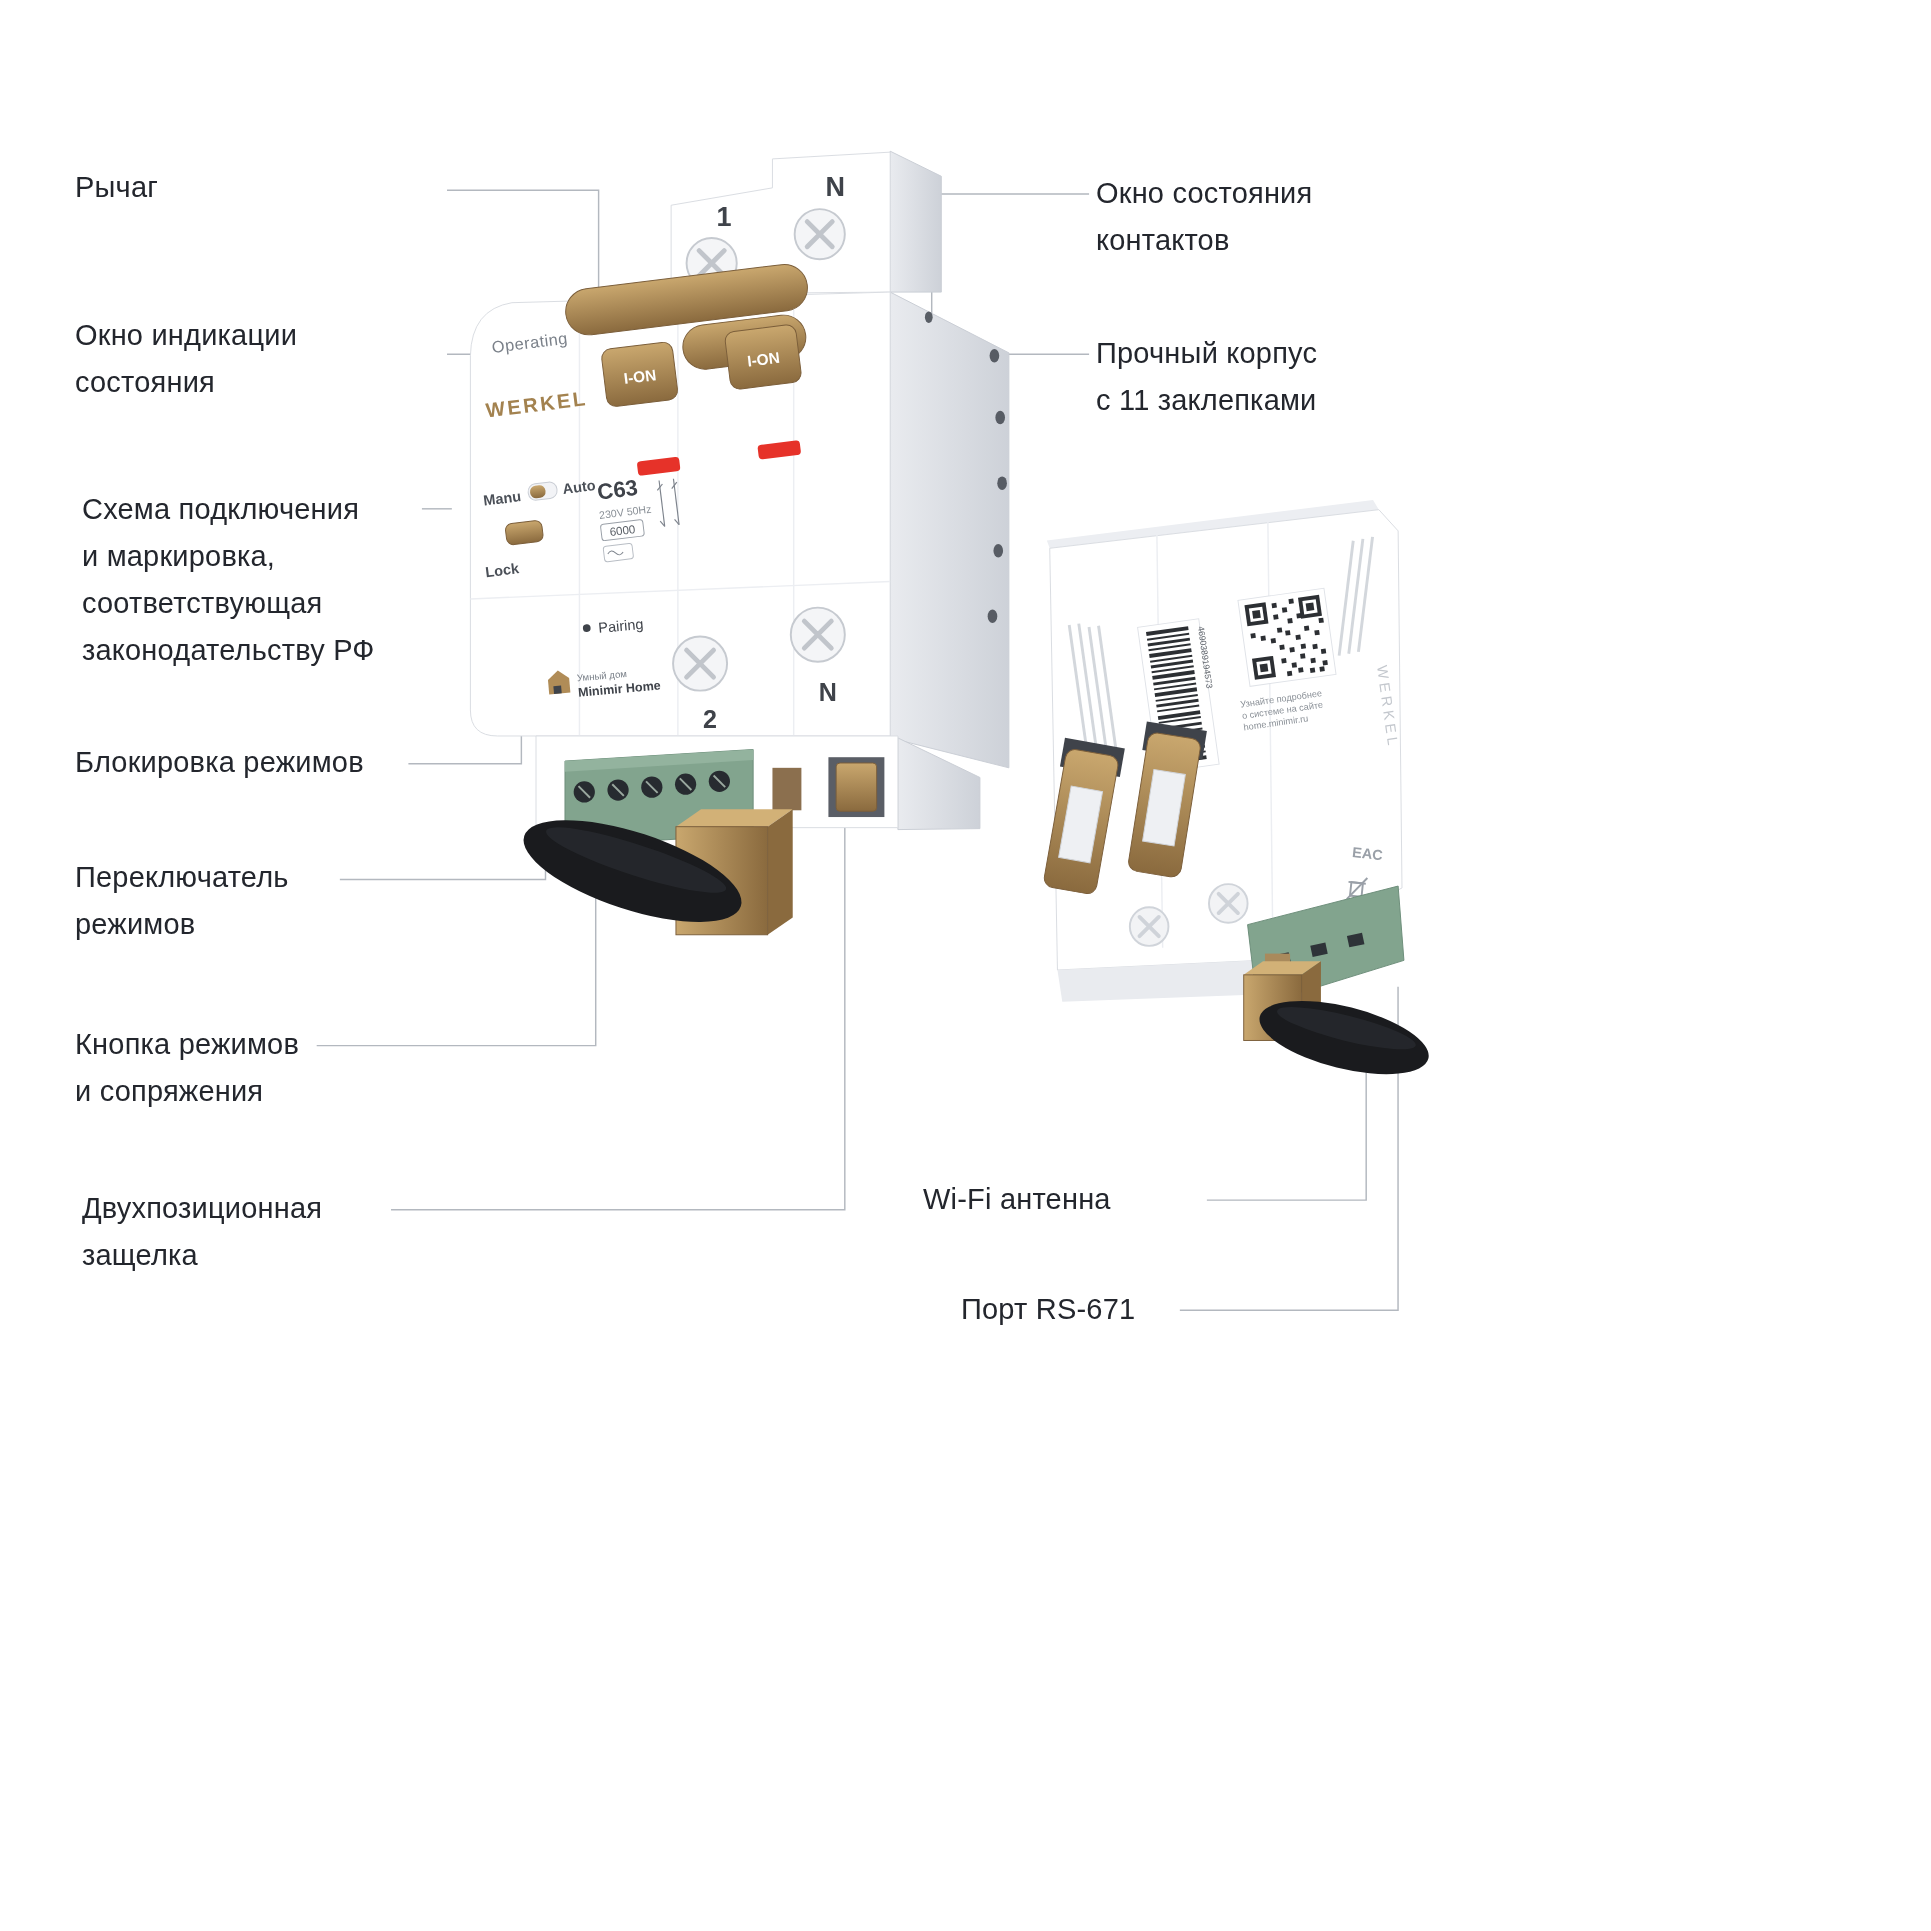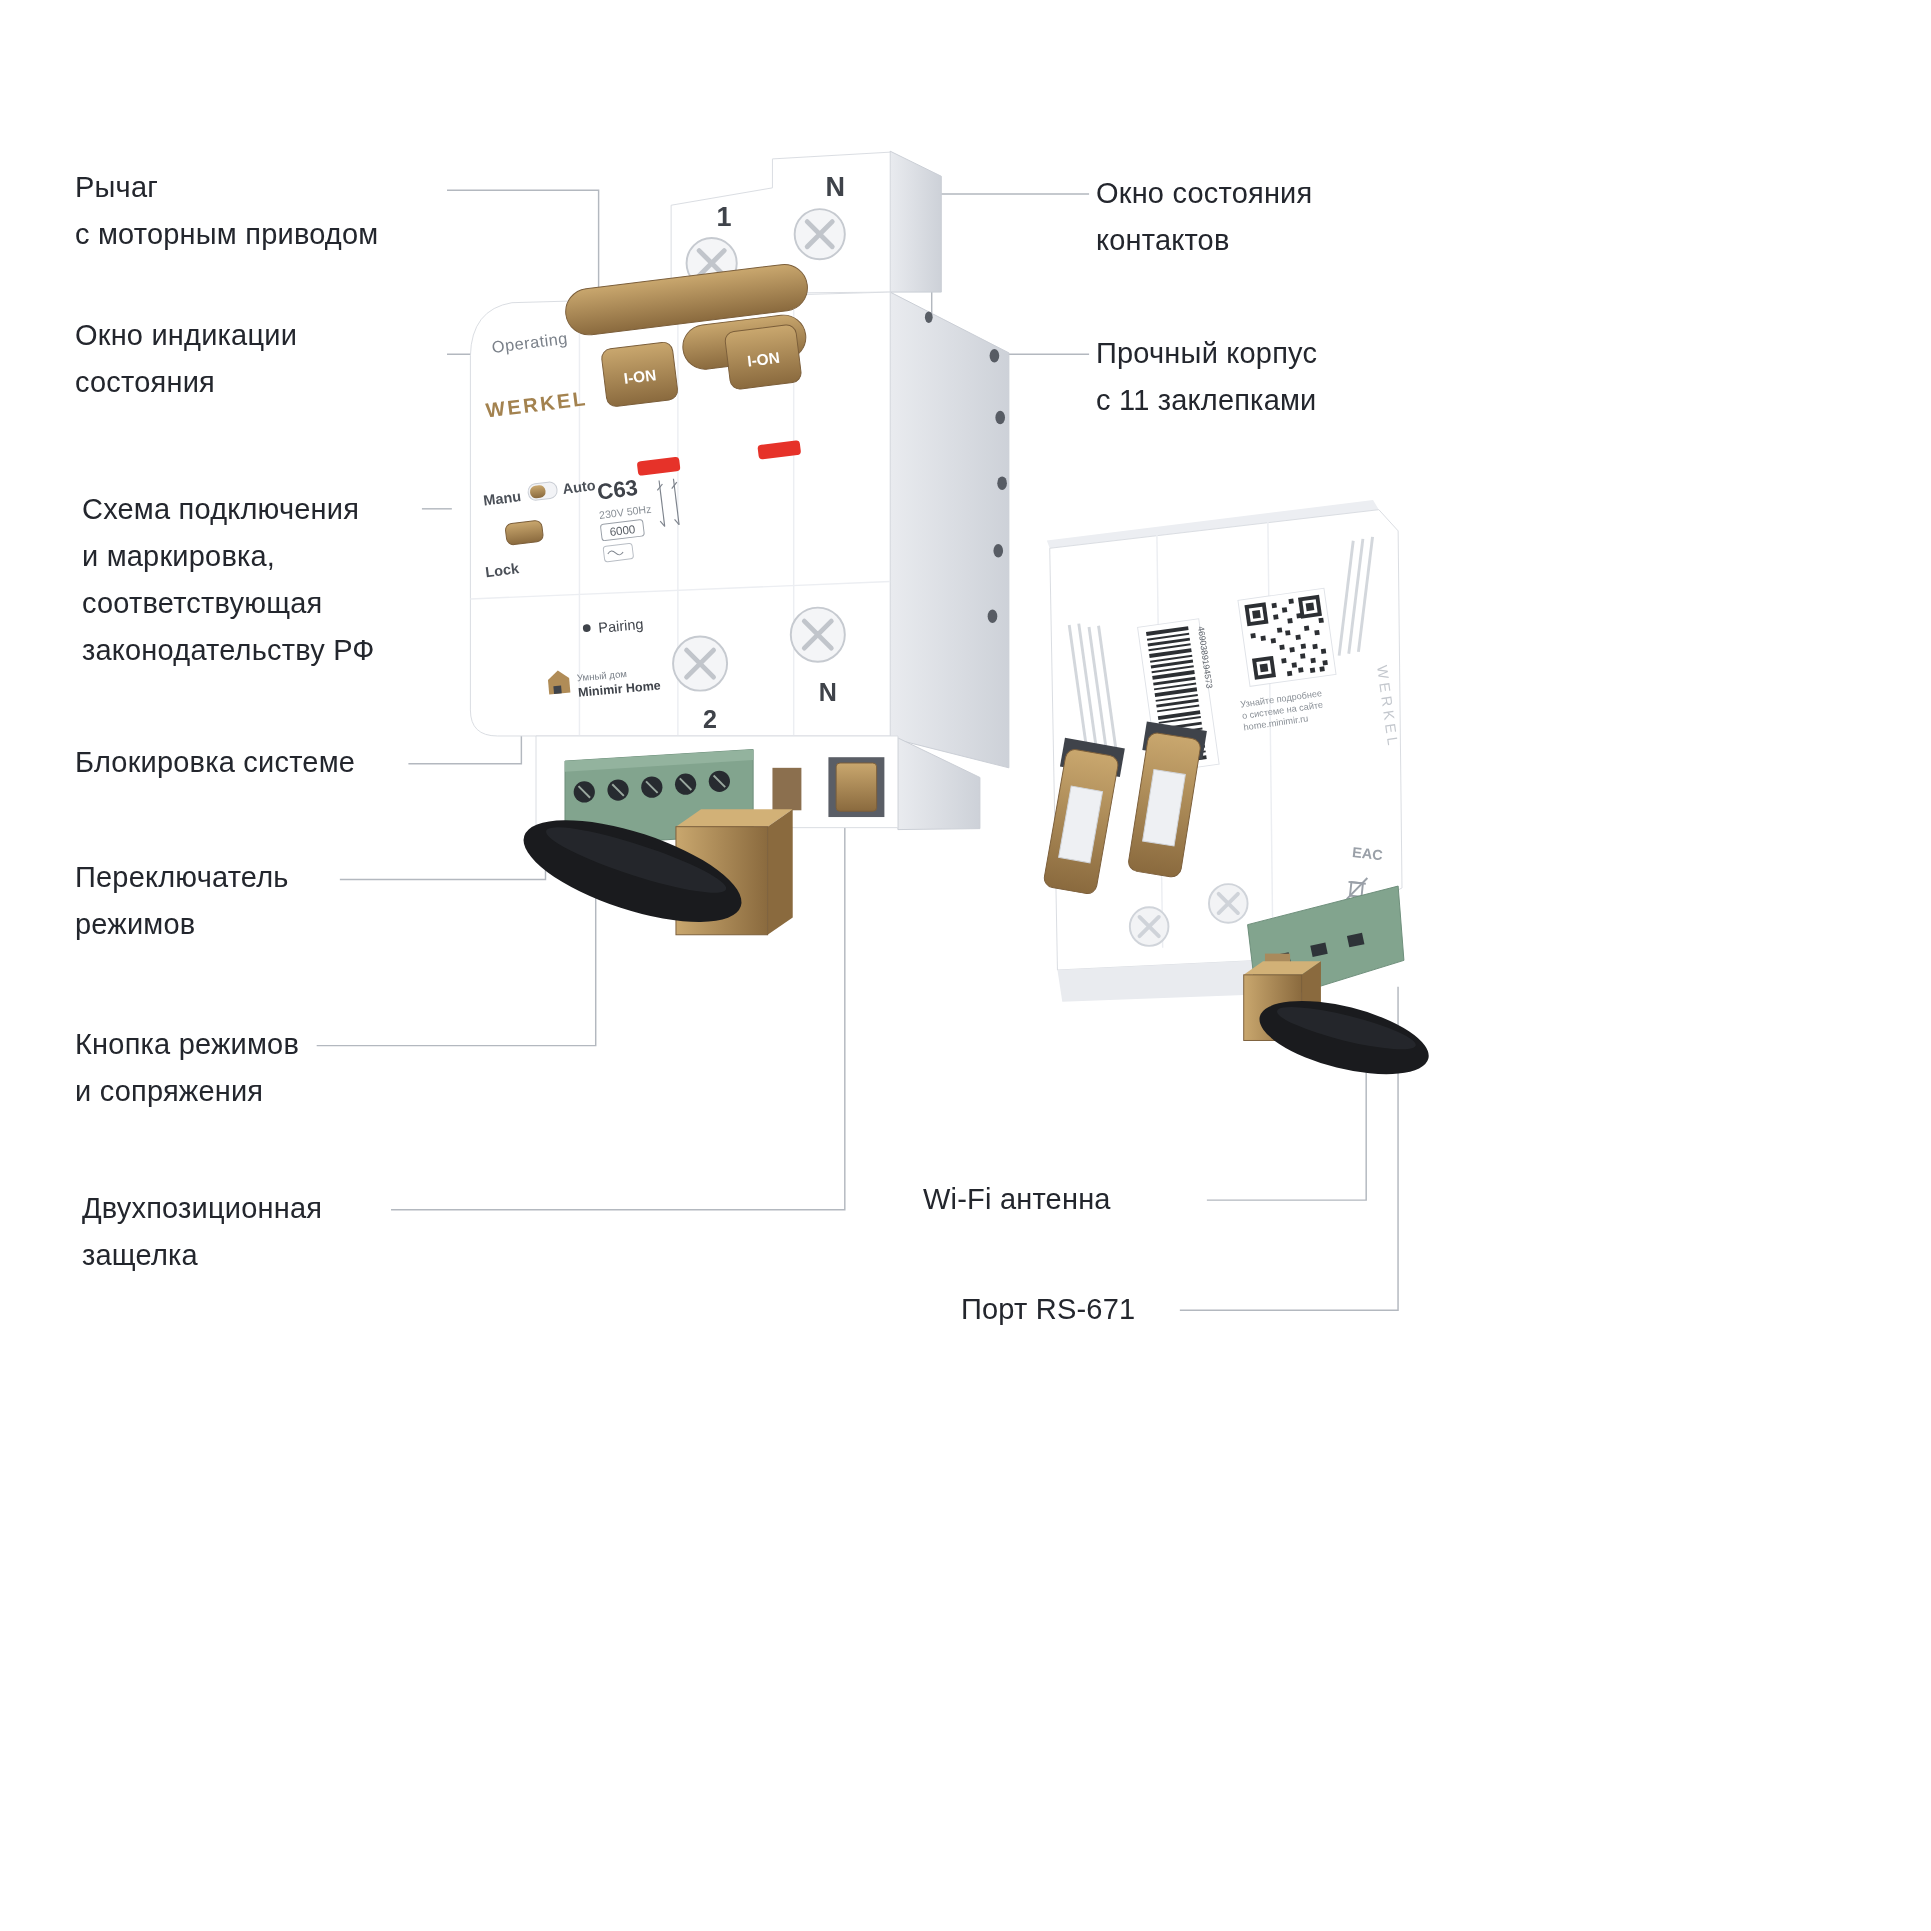--- a/index.html
+++ b/index.html
@@ -27,34 +27,33 @@
       <polyline points="405,1253 875,1253 875,848"></polyline>
       <polyline points="1128,201 965,201 965,466 822,466"></polyline>
       <polyline points="1128,367 1042,367"></polyline>
       <polyline points="1250,1243 1415,1243 1415,1062"></polyline>
       <polyline points="1222,1357 1448,1357 1448,1022"></polyline>
     </g>
   </svg>
 
   <div class="label" style="left:75px;top:164px">
     <div>Рычаг</div>
-    <div>с моторным приводом</div>
   </div>
   <div class="label" style="left:75px;top:312px">
     <div>Окно индикации</div>
     <div>состояния</div>
   </div>
   <div class="label" style="left:82px;top:486px">
     <div>Схема подключения</div>
     <div>и маркировка,</div>
     <div>соответствующая</div>
     <div>законодательству РФ</div>
   </div>
   <div class="label" style="left:75px;top:739px">
-    <div>Блокировка системе</div>
+    <div>Блокировка режимов</div>
   </div>
   <div class="label" style="left:75px;top:854px">
     <div>Переключатель</div>
     <div>режимов</div>
   </div>
   <div class="label" style="left:75px;top:1021px">
     <div>Кнопка режимов</div>
     <div>и сопряжения</div>
   </div>
   <div class="label" style="left:82px;top:1185px">

